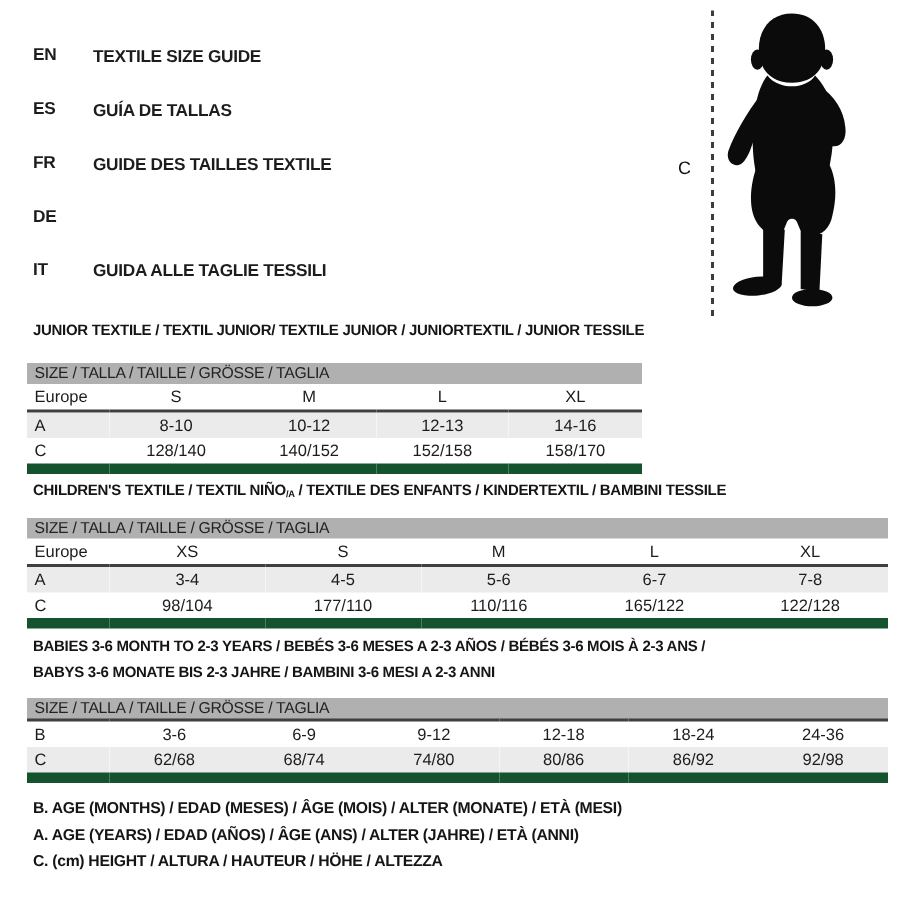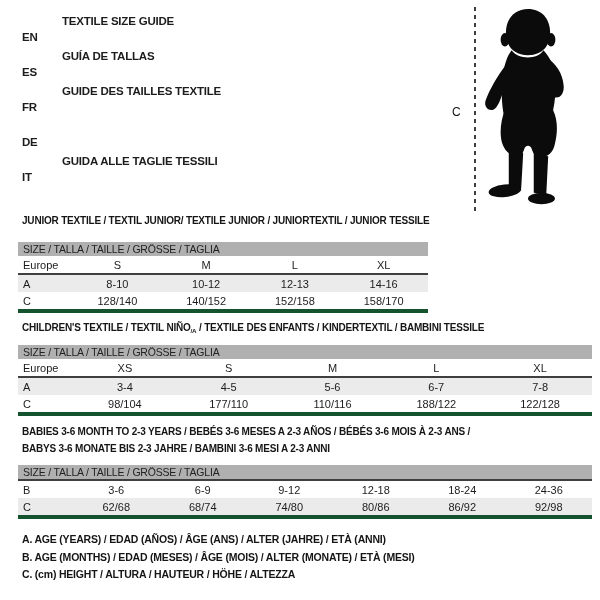--- a/index.html
+++ b/index.html
@@ -9,21 +9,21 @@
     font-family:"Liberation Sans", sans-serif;
     color:#1c1c1c;
     -webkit-font-smoothing:antialiased;
   }
   .abs{position:absolute;}
 
   
   .lang-block{top:12px;left:22px;}
   .lang-row{display:flex;line-height:19px;}
   .lang-code{width:40px;font-weight:700;font-size:11.5px;letter-spacing:-0.2px;margin-top:16px;}
-  .lang-label{font-weight:700;font-size:11.5px;letter-spacing:-0.2px;white-space:nowrap;}
+  .lang-label{font-weight:700;font-size:11.5px;letter-spacing:-0.2px;white-space:nowrap;margin-top:17px;}
 
   
   .dashed-line{
     left:474px;top:7px;width:2px;height:206px;
     background:repeating-linear-gradient(to bottom,#3c3c3c 0 4px,transparent 4px 8px);
   }
   .measure-label{left:452px;top:105px;font-size:12px;font-weight:400;color:#111;}
   .silhouette{left:478px;top:8px;}
 
   
@@ -32,21 +32,21 @@
     line-height:17px;white-space:nowrap;color:#151515;
   }
   .sec-heading sub{font-size:0.62em;vertical-align:-0.25em;line-height:0;}
   .h1{top:212px;}
   .h2{top:319px;}
   .h3{top:423px;white-space:normal;width:560px;}
 
   
   table.size-table{
     border-collapse:collapse;table-layout:fixed;
-    border-bottom:4px solid #14532d;
+    border-bottom:7px solid #14532d;
   }
   .t1{top:242px;left:18px;width:410px;}
   .t2{top:345px;left:18px;width:574px;}
   .t3{top:465px;left:18px;width:574px;}
   .size-table td{
     font-size:11px;height:17px;padding:0;margin:0;
     text-align:center;vertical-align:middle;color:#1c1c1c;
     overflow:hidden;white-space:nowrap;
   }
   .size-table col.c0{width:55px;}
@@ -180,21 +180,21 @@
     <td>4-5</td>
     <td>5-6</td>
     <td>6-7</td>
     <td>7-8</td>
   </tr>
   <tr>
     <td class="lbl">C</td>
     <td>98/104</td>
     <td>177/110</td>
     <td>110/116</td>
-    <td>188/122</td>
+    <td>165/122</td>
     <td>122/128</td>
   </tr>
   </tbody>
 </table>
 
 <div class="abs sec-heading h3">
   <div>BABIES 3-6 MONTH TO 2-3 YEARS / BEBÉS 3-6 MESES A 2-3 AÑOS / BÉBÉS 3-6 MOIS À 2-3 ANS /</div>
   <div>BABYS 3-6 MONATE BIS 2-3 JAHRE / BAMBINI 3-6 MESI A 2-3 ANNI</div>
 </div>
 <table class="abs size-table t3">
@@ -226,16 +226,16 @@
     <td>68/74</td>
     <td>74/80</td>
     <td>80/86</td>
     <td>86/92</td>
     <td>92/98</td>
   </tr>
   </tbody>
 </table>
 
 <div class="abs notes-block">
+  <div class="note-line">B. AGE (MONTHS) / EDAD (MESES) / ÂGE (MOIS) / ALTER (MONATE) / ETÀ (MESI)</div>
   <div class="note-line">A. AGE (YEARS) / EDAD (AÑOS) / ÂGE (ANS) / ALTER (JAHRE) / ETÀ (ANNI)</div>
-  <div class="note-line">B. AGE (MONTHS) / EDAD (MESES) / ÂGE (MOIS) / ALTER (MONATE) / ETÀ (MESI)</div>
   <div class="note-line">C. (cm) HEIGHT / ALTURA / HAUTEUR / HÖHE / ALTEZZA</div>
 </div>
 
 </body></html>

